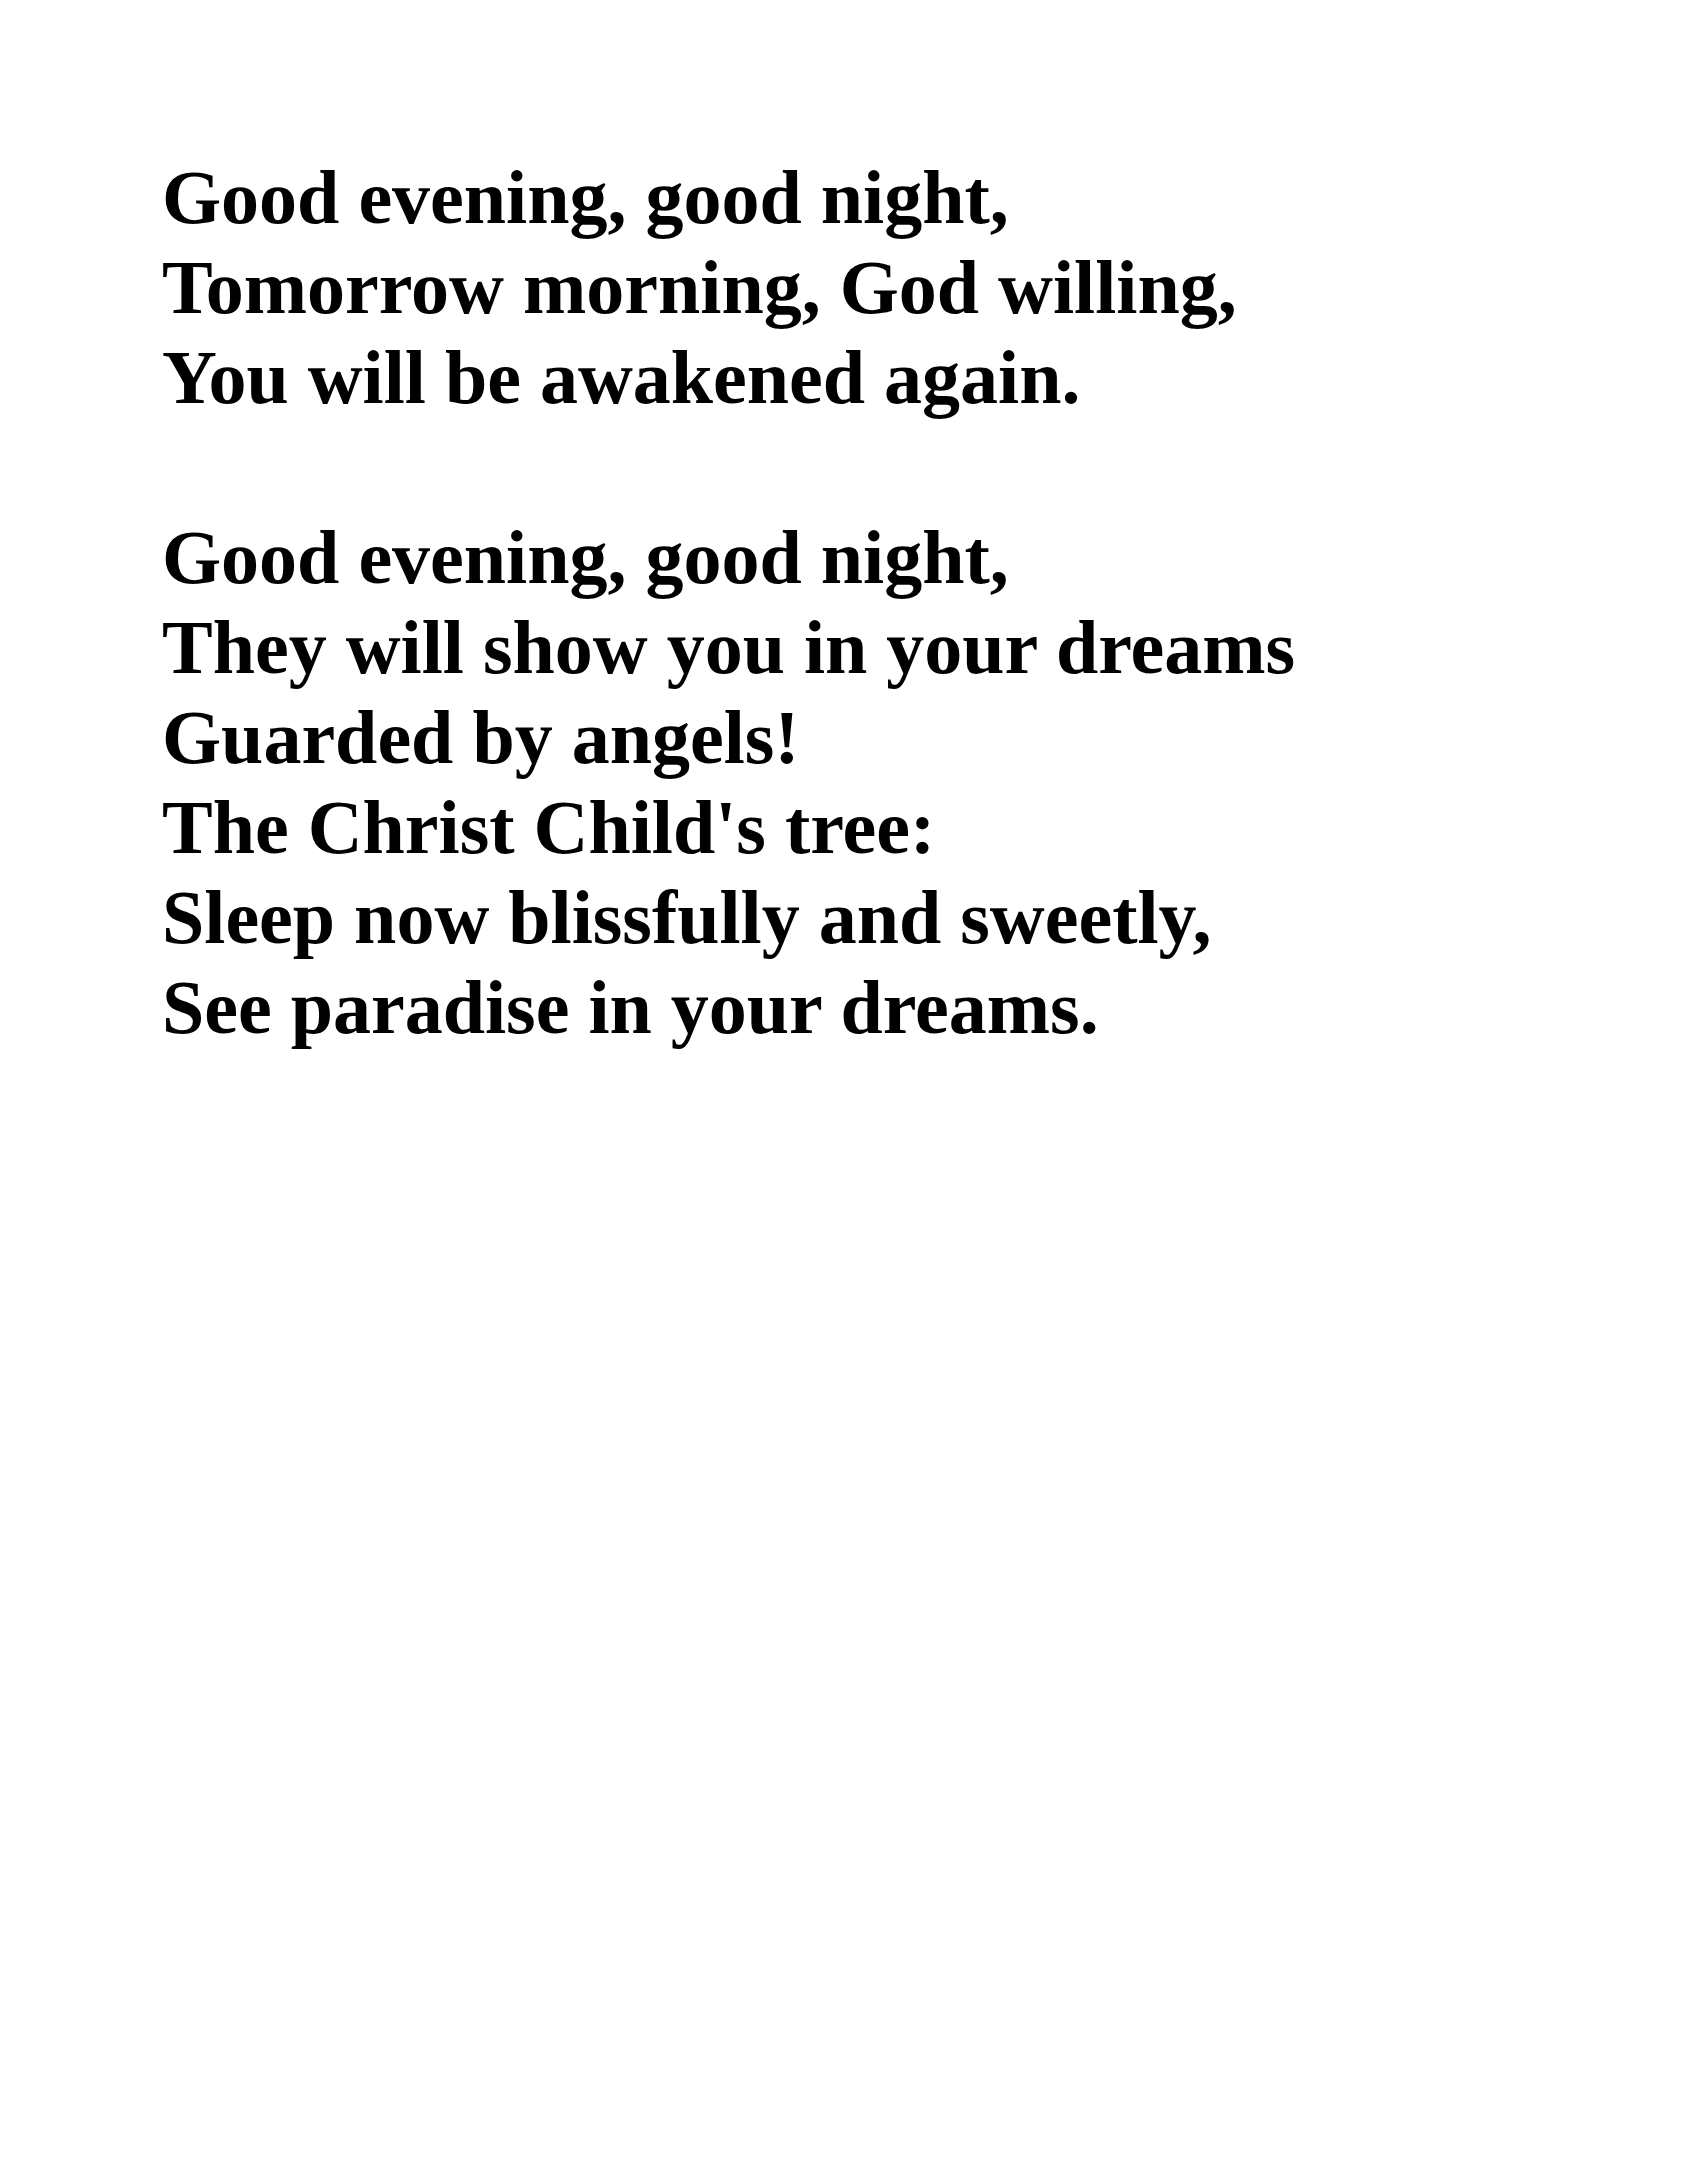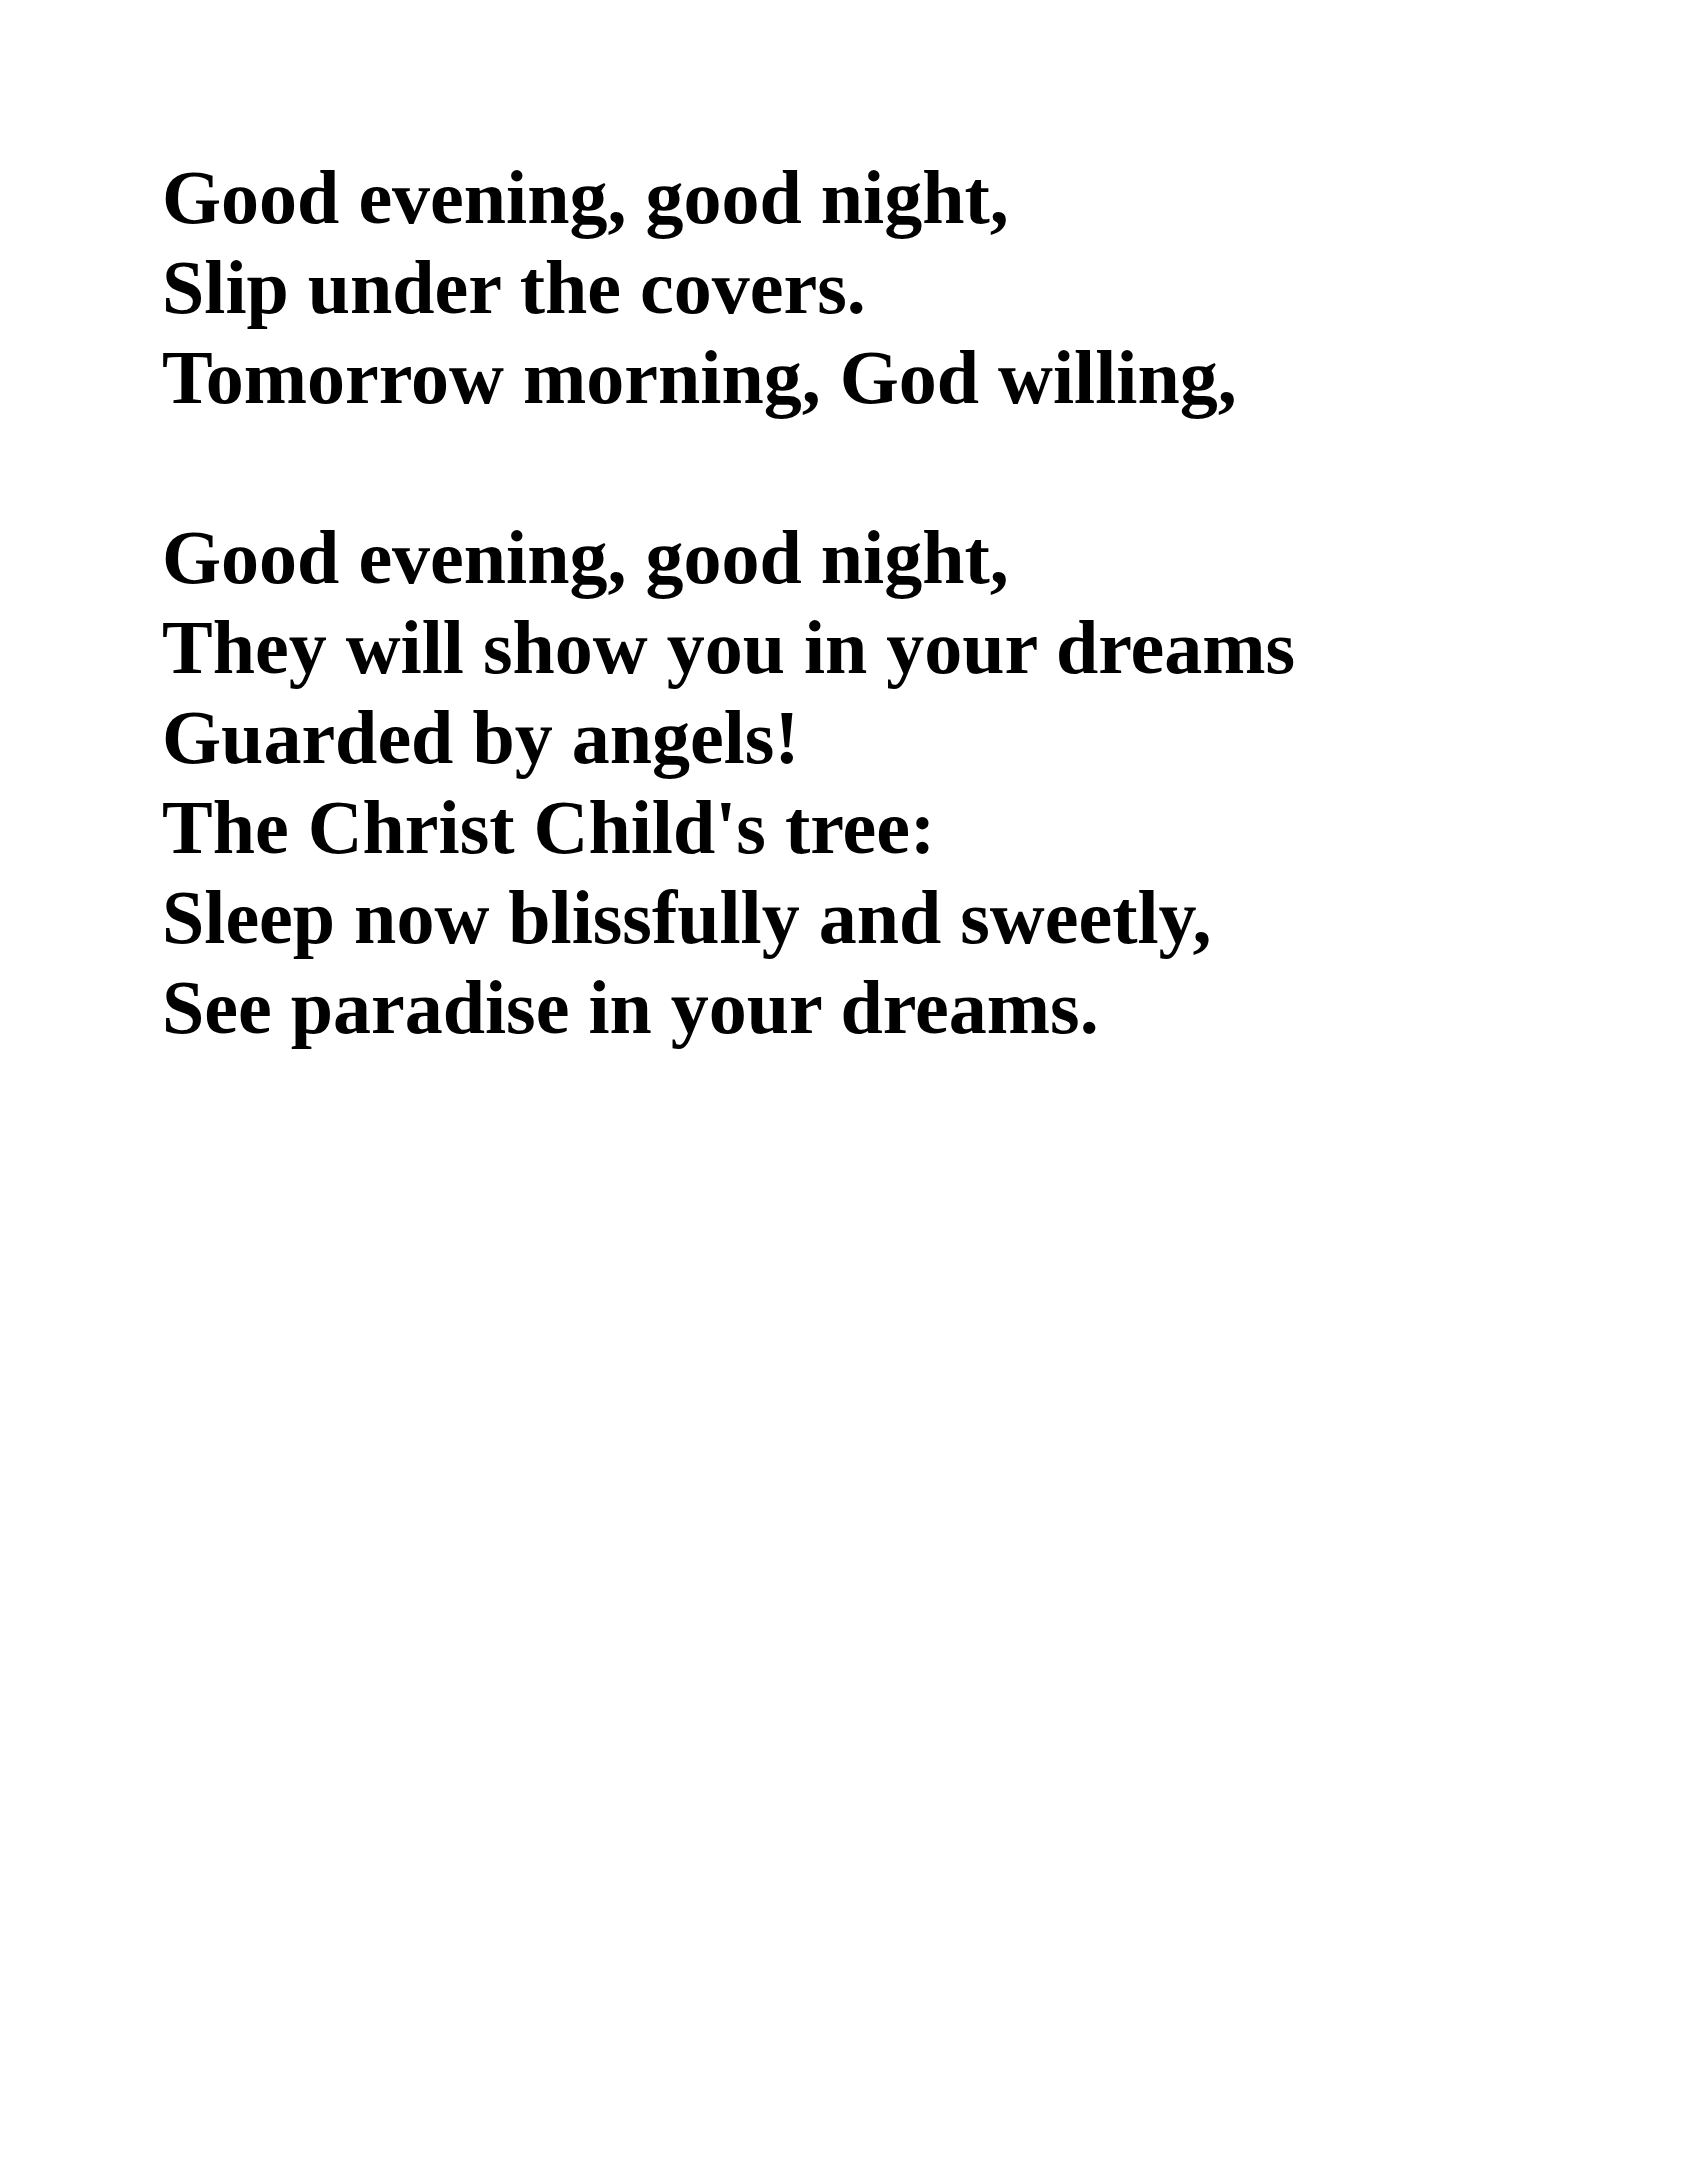--- a/index.html
+++ b/index.html
@@ -33,22 +33,22 @@
     padding: 0;
   }
 </style>
 </head>
 <body>
 
 <div class="page">
   <div class="poem">
     <div class="stanza">
       <p class="line">Good evening, good night,</p>
-      <p class="line">Slip under the covers.</p>
       <p class="line">Tomorrow morning, God willing,</p>
+      <p class="line">You will be awakened again.</p>
     </div>
     <div class="stanza">
       <p class="line">Good evening, good night,</p>
       <p class="line">They will show you in your dreams</p>
       <p class="line">Guarded by angels!</p>
       <p class="line">The Christ Child's tree:</p>
       <p class="line">Sleep now blissfully and sweetly,</p>
       <p class="line">See paradise in your dreams.</p>
     </div>
   </div>

